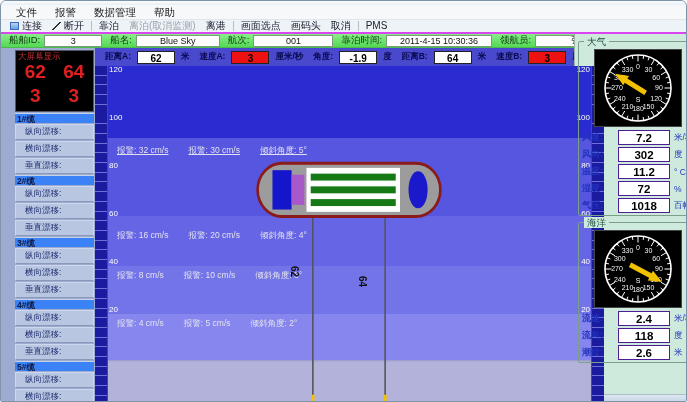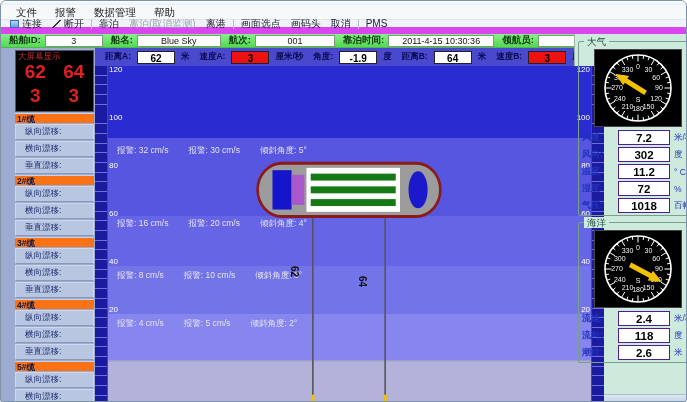--- a/index.html
+++ b/index.html
@@ -3,41 +3,41 @@
 <meta charset="utf-8">
 <style>
   html,body{margin:0;padding:0;background:#ffffff;font-family:"Liberation Sans","DejaVu Sans",sans-serif;}
   *{box-sizing:border-box;}
   .window{position:relative;width:687px;height:402px;background:#ccdaeb;border:1px solid #7f93a8;border-radius:6px 6px 2px 2px;overflow:hidden;}
   .titlestrip{height:4px;background:linear-gradient(#fbfdff,#e8eff7);}
   
   .menubar{height:15px;display:flex;align-items:flex-start;background:#f6f8fa;padding-left:6px;border-bottom:1px solid #e0e6ec;}
   .menu-item{font-size:10.5px;color:#222;padding:0 9px;line-height:15px;cursor:default;}
   
-  .toolbar{height:14px;display:flex;align-items:center;background:#eef3f8;border-bottom:7px solid #d946ef;padding-left:4px;}
+  .toolbar{height:14px;display:flex;align-items:center;background:#eef3f8;border-bottom:2px solid #d946ef;padding-left:4px;}
   .tool-item{font-size:10px;color:#223;padding:0 5px;display:flex;align-items:center;gap:3px;line-height:14px;}
   .tool-item.disabled{color:#9aa4ae;}
   .tool-sep{width:1px;height:10px;background:#b4c0cc;margin:0 2px;}
   .icon-connect{display:inline-block;width:9px;height:8px;border:1px solid #3a6cc0;background:linear-gradient(#bcd4f2,#6aa0e0);}
   .icon-disconnect{display:inline-block;width:9px;height:8px;background:linear-gradient(135deg,transparent 42%,#333 42%,#333 58%,transparent 58%);}
   
   .bodyrow{display:flex;height:360px;}
   .maincol{width:573px;display:flex;flex-direction:column;}
   
   .infobar{height:18px;background:linear-gradient(#8aee8a,#55d855);display:flex;align-items:center;padding:0 4px;gap:4px;border-bottom:1px solid #4cba4c;}
-  .ib-label{font-size:9.5px;font-weight:bold;color:#0b3a0b;white-space:nowrap;margin-left:4px;}
+  .ib-label{font-size:9.5px;font-weight:normal;color:#0b3a0b;white-space:nowrap;margin-left:4px;}
   .ib-input{height:12px;background:#fff;border:1px solid #7a9a7a;font-size:9px;text-align:center;color:#111;padding:0;font-family:inherit;}
   .contentrow{display:flex;flex:1;}
   
   .leftpanel{width:94px;background:#9dabd0;padding:2px 1px 0 14px;display:flex;flex-direction:column;}
   .bigdisplay{background:#000;border:1px solid #556;height:62px;position:relative;}
   .bigdisplay-title{position:absolute;top:0;left:2px;font-size:8.5px;color:#c03030;white-space:nowrap;}
   .bigdisplay-grid{display:grid;grid-template-columns:1fr 1fr;text-align:center;margin-top:10px;row-gap:2px;}
   .display-value{color:#e02020;font-size:19px;font-weight:bold;line-height:22px;}
-  .cable-header{height:10px;line-height:10px;font-size:8.5px;font-weight:bold;color:#101840;background:#f97316;border-top:1px solid #c6d2e8;padding-left:2px;margin-top:1px;}
+  .cable-header{height:10px;line-height:10px;font-size:8.5px;font-weight:bold;color:#101840;background:#3b82f6;border-top:1px solid #c6d2e8;padding-left:2px;margin-top:1px;}
   .cable-row{height:16px;line-height:12px;font-size:8.5px;color:#1a2a6a;background:#b9c6e2;border:1px solid #cdd8ee;border-bottom-color:#8a98ba;padding-left:9px;margin-top:1px;cursor:default;}
   .gangway{margin-top:6px;font-size:9px;font-weight:bold;color:#000;padding-left:3px;white-space:nowrap;}
   .gangway .gw-val{margin-left:6px;}
   
   .center{flex:1;display:flex;flex-direction:column;}
   .measurebar{height:18px;background:#4949ce;display:flex;align-items:center;padding-left:10px;gap:6px;}
   .m-label{font-size:8.5px;color:#0a0a50;font-weight:bold;white-space:nowrap;}
   .m-val{width:38px;height:13px;line-height:13px;background:#fff;border:1px solid #222;font-size:10px;font-weight:bold;text-align:center;color:#000;}
   .m-val.alarm{background:#ee1111;}
   .m-unit{font-size:8.5px;color:#0a0a50;font-weight:bold;margin-right:4px;white-space:nowrap;}
@@ -210,26 +210,26 @@
               <span class="tick-num l" style="top: 47px;">100</span>
               <span class="tick-num r" style="top: 47px;">100</span>
               <span class="tick-num l" style="top: 95px;">80</span>
               <span class="tick-num r" style="top: 95px;">80</span>
               <span class="tick-num l" style="top: 143px;">60</span>
               <span class="tick-num r" style="top: 143px;">60</span>
               <span class="tick-num l" style="top: 191px;">40</span>
               <span class="tick-num r" style="top: 191px;">40</span>
               <span class="tick-num l" style="top: 239px;">20</span>
               <span class="tick-num r" style="top: 239px;">20</span>
-              <div class="warnrow" style="top: 79px;">
+              <div class="warnrow" style="top: 79px; text-decoration: underline;">
                 <span>报警: 32 cm/s</span>
                 <span>报警: 30 cm/s</span>
                 <span>倾斜角度: 5°</span>
               </div>
-              <div class="warnrow" style="top: 152px;">
+              <div class="warnrow" style="top: 164px;">
                 <span>报警: 16 cm/s</span>
                 <span>报警: 20 cm/s</span>
                 <span>倾斜角度: 4°</span>
               </div>
               <div class="warnrow" style="top: 204px;">
                 <span>报警: 8 cm/s</span>
                 <span>报警: 10 cm/s</span>
                 <span>倾斜角度: 3°</span>
               </div>
               <div class="warnrow" style="top: 252px; justify-content: space-between;">

